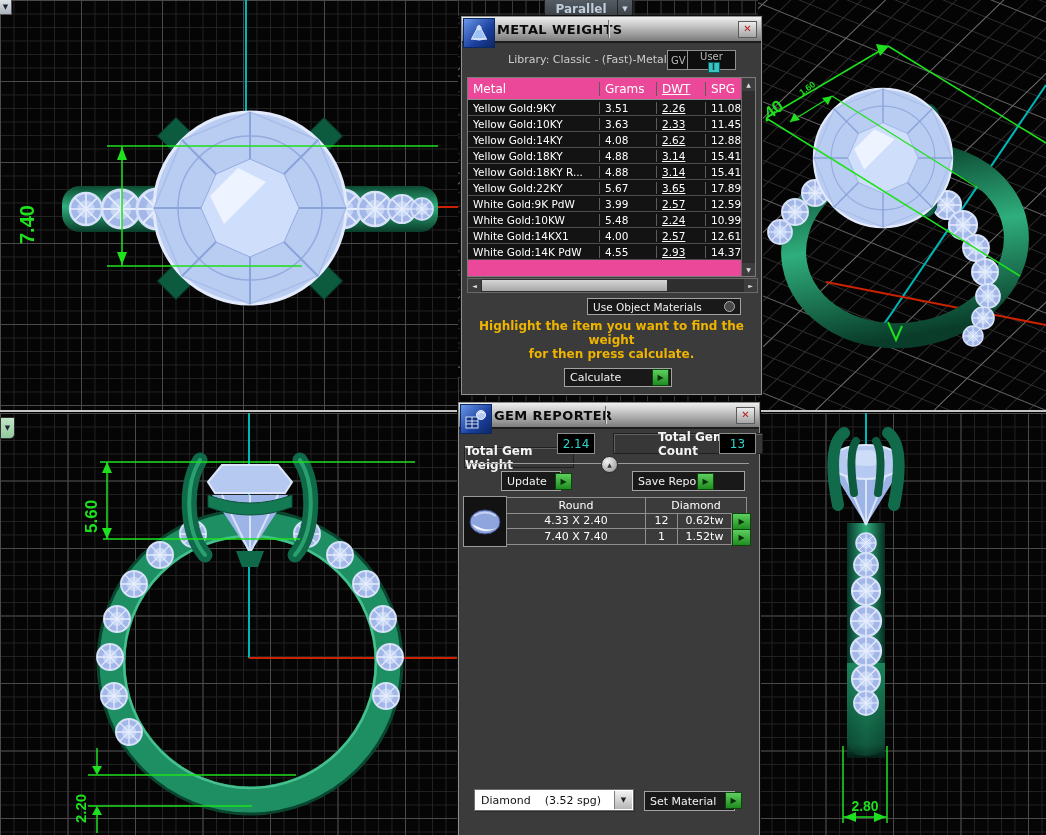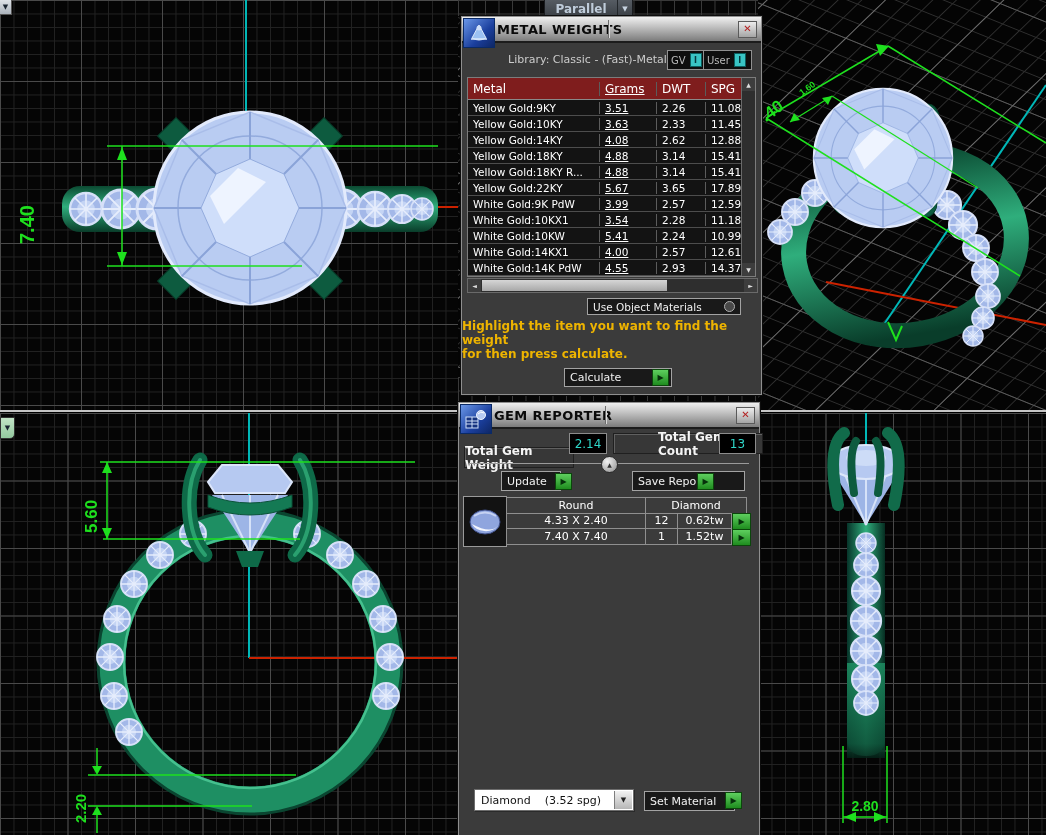--- a/index.html
+++ b/index.html
@@ -58,35 +58,35 @@
   .dbtn{position:absolute;background:#191919;border:1px solid #a3a3a3;color:#f0f0f0;font-size:11px;
       display:flex;align-items:center;padding:0 5px;cursor:pointer;white-space:nowrap;}
   .play{position:absolute;width:15px;height:15px;background:linear-gradient(#5ecf5e,#1f8c1f);
       border:1px solid #0b470b;color:#06310b;font-size:8px;display:flex;align-items:center;justify-content:center;cursor:pointer;}
   
   #mw-lib{position:absolute;left:14px;top:36px;font-size:11px;color:#cbcbcb;margin-left:32px;}
   .toggle{position:absolute;top:33px;height:18px;background:#0e0e0e;border:1px solid #909090;
       display:flex;align-items:center;padding:0 3px;font-size:10px;color:#b9b9b9;cursor:pointer;}
   .toggle .tgl-i{width:10px;height:12px;margin-left:4px;background:#39c4c4;border:1px solid #0b5e5e;
       color:#05393f;font-size:8px;font-weight:bold;display:flex;align-items:center;justify-content:center;}
-  #mw-table{position:absolute;left:5px;top:60px;width:287px;height:198px;background:#7f1d1d;border:1px solid #7c7c7c;overflow:hidden;}
+  #mw-table{position:absolute;left:5px;top:60px;width:287px;height:198px;background:#ec4899;border:1px solid #7c7c7c;overflow:hidden;}
   .mt-head{display:flex;height:21px;border-bottom:1px solid #8a8a8a;color:#fff;font-size:12px;align-items:center;}
   .mt-row{display:flex;height:15px;background:#131313;border-bottom:1px solid #4d4d4d;color:#fff;font-size:10.5px;align-items:center;cursor:pointer;}
   .c-metal{width:126px;padding-left:5px;border-right:1px solid #5c5c5c;white-space:nowrap;overflow:hidden;}
-  .c-grams{width:51px;padding-left:5px;border-right:1px solid #5c5c5c;text-decoration:underline;}
-  .c-dwt{width:43px;padding-left:5px;border-right:1px solid #5c5c5c;}
+  .c-grams{width:51px;padding-left:5px;border-right:1px solid #5c5c5c;}
+  .c-dwt{width:43px;padding-left:5px;border-right:1px solid #5c5c5c;text-decoration:underline;}
   .c-spg{flex:1;padding-left:5px;white-space:nowrap;overflow:hidden;}
   .vscroll{position:absolute;right:0;top:0;bottom:0;width:13px;background:#2e2e2e;border-left:1px solid #6a6a6a;
       display:flex;flex-direction:column;justify-content:space-between;align-items:center;z-index:3;}
   .sbtn{width:13px;height:13px;background:#3d3d3d;color:#ddd;font-size:6px;display:flex;align-items:center;justify-content:center;cursor:pointer;}
   .hscroll{position:absolute;left:5px;top:261px;width:289px;height:13px;background:#2e2e2e;border:1px solid #6a6a6a;display:flex;align-items:center;}
   .hthumb{position:absolute;left:14px;width:185px;top:1px;bottom:1px;background:linear-gradient(#d6d6d6,#a8a8a8);cursor:grab;}
   #uom-btn{right:20px;top:281px;width:142px;height:15px;font-size:10.5px;justify-content:space-between;}
   .radio{width:9px;height:9px;border-radius:50%;border:1px solid #b0b0b0;background:#484848;}
-  #mw-instr{position:absolute;left:0;right:0;top:302px;color:#eeb400;font-weight:bold;font-size:12px;line-height:14px;}
+  #mw-instr{position:absolute;left:0;right:0;top:302px;text-align:center;color:#eeb400;font-weight:bold;font-size:12px;line-height:14px;}
   #calc-btn{left:102px;top:351px;width:99px;height:17px;justify-content:space-between;padding-right:2px;}
   .inplay{position:static;margin-left:6px;}
   
   .grlabel{position:absolute;background:#373737;border:1px solid #1f1f1f;box-shadow:inset 1px 1px 0 #606060;
       color:#f4f4f4;font-size:12px;font-weight:bold;display:flex;align-items:center;justify-content:center;}
   .grval{position:absolute;background:#000;border:1px solid #8c8c8c;color:#2fd6c8;font-size:12px;
       display:flex;align-items:center;justify-content:center;}
   #gr-sliderline{position:absolute;left:10px;right:10px;top:60px;height:1px;background:#9a9a9a;}
   #gr-knob{position:absolute;left:142px;top:53px;width:15px;height:15px;border-radius:50%;
       background:radial-gradient(circle at 35% 30%,#f2f2f2,#8c8c8c);border:1px solid #2b2b2b;
@@ -332,21 +332,21 @@
         <path d="M11,2 L18,15 Q11,19 4,15 Z" fill="#9cc1f2" stroke="#dbe8fb"></path>
         <circle cx="11" cy="5" r="2.5" fill="#cfe0fa"></circle>
         <line x1="3" y1="16" x2="19" y2="16" stroke="#dbe8fb" stroke-width="1.5"></line>
       </svg>
     </div>
     <div id="mw-lib">Library: Classic - (Fast)-Metal</div>
     <div class="toggle" style="left:205px;width:33px;">
       <span>GV</span>
       <span class="tgl-i">I</span>
     </div>
-    <div class="toggle" style="left:241px;width:41px;">
+    <div class="toggle" style="left:225px;width:41px;flex-direction:column;">
       <span>User</span>
       <span class="tgl-i">I</span>
     </div>
 
     <div id="mw-table">
       <div class="mt-head">
         <span class="c-metal">Metal</span>
         <span class="c-grams">Grams</span>
         <span class="c-dwt">DWT</span>
         <span class="c-spg">SPG</span>
@@ -387,28 +387,22 @@
         <span class="c-dwt">3.65</span>
         <span class="c-spg">17.89</span>
       </div>
       <div class="mt-row">
         <span class="c-metal">White Gold:9K PdW</span>
         <span class="c-grams">3.99</span>
         <span class="c-dwt">2.57</span>
         <span class="c-spg">12.59</span>
       </div>
       <div class="mt-row">
-        <span class="c-metal">White Gold:10KX1</span>
-        <span class="c-grams">3.54</span>
-        <span class="c-dwt">2.28</span>
-        <span class="c-spg">11.18</span>
-      </div>
-      <div class="mt-row">
         <span class="c-metal">White Gold:10KW</span>
-        <span class="c-grams">5.41</span>
+        <span class="c-grams">5.48</span>
         <span class="c-dwt">2.24</span>
         <span class="c-spg">10.99</span>
       </div>
       <div class="mt-row">
         <span class="c-metal">White Gold:14KX1</span>
         <span class="c-grams">4.00</span>
         <span class="c-dwt">2.57</span>
         <span class="c-spg">12.61</span>
       </div>
       <div class="mt-row">
@@ -452,21 +446,21 @@
       <svg width="22" height="20" viewBox="0 0 22 20">
         <rect x="1" y="8" width="12" height="11" fill="#16337f" stroke="#cfe0fa"></rect>
         <line x1="1" y1="12" x2="13" y2="12" stroke="#cfe0fa"></line>
         <line x1="1" y1="15" x2="13" y2="15" stroke="#cfe0fa"></line>
         <line x1="7" y1="8" x2="7" y2="19" stroke="#cfe0fa"></line>
         <circle cx="16" cy="6" r="4.5" fill="#b6c9f1" stroke="#eef4ff"></circle>
         <path d="M13,5 a4.5,4.5 0 0 1 6,-1" stroke="#fff" fill="none"></path>
       </svg>
     </div>
     <div class="grlabel" style="left:5px;top:44px;width:108px;height:19px;">Total Gem Weight</div>
-    <div class="grval" style="left:110px;top:30px;width:36px;height:19px;">2.14</div>
+    <div class="grval" style="left:98px;top:30px;width:36px;height:19px;">2.14</div>
     <div class="grlabel" style="left:154px;top:30px;width:104px;height:19px;padding-left:44px;">Total Gem Count</div>
     <div class="grval" style="left:260px;top:30px;width:35px;height:19px;">13</div>
 
     <div id="gr-sliderline"></div>
     <div id="gr-knob">▲</div>
 
     <div class="dbtn" style="left:42px;top:68px;width:48px;height:18px;justify-content:flex-start;">
       <span>Update</span>
     </div>
     <span class="play" style="left:96px;top:70px;">▶</span>

